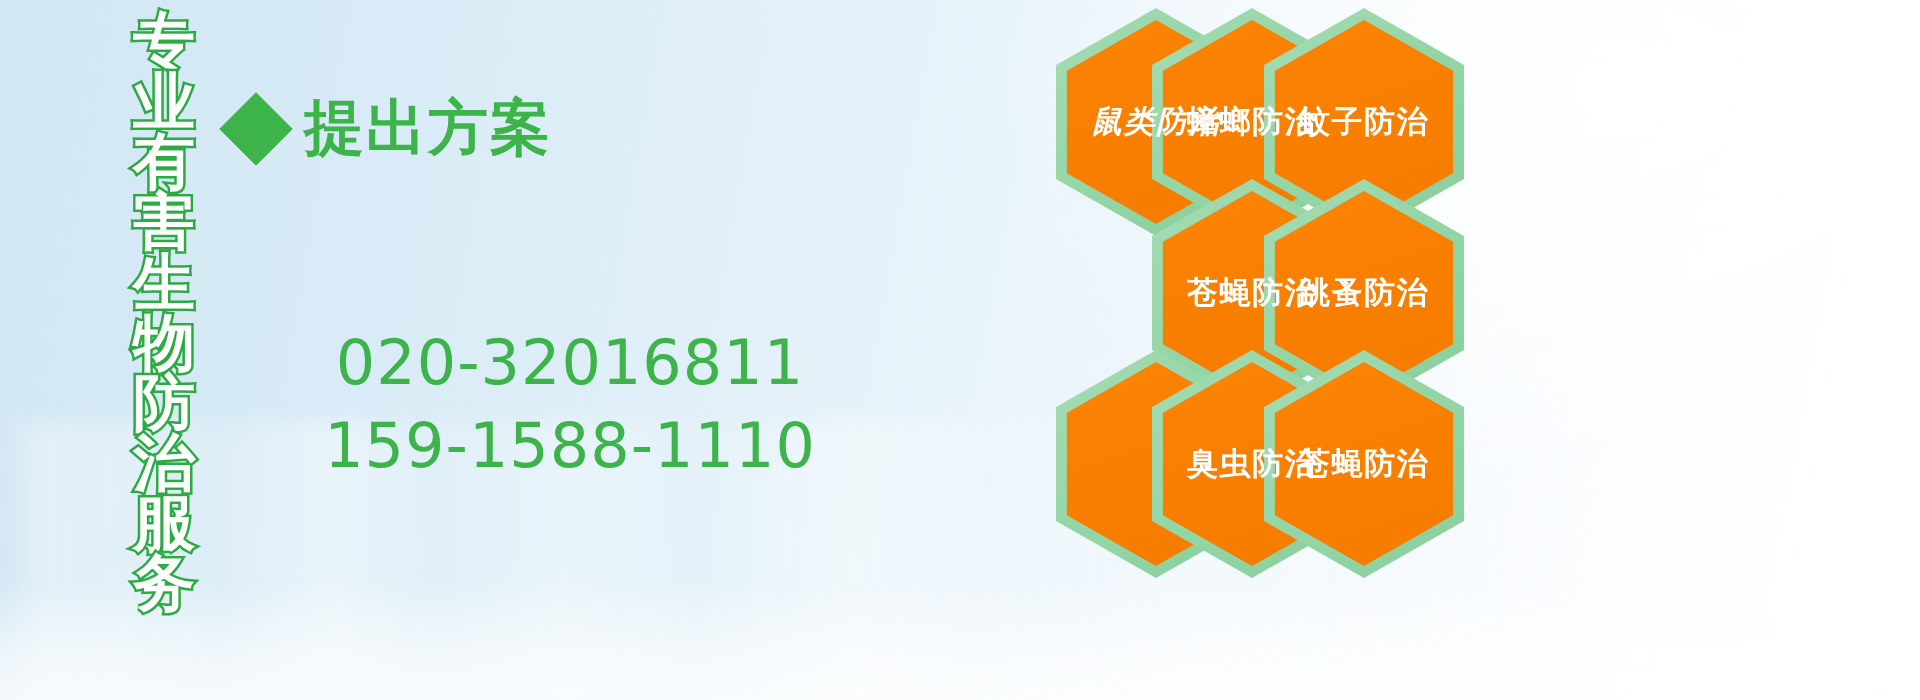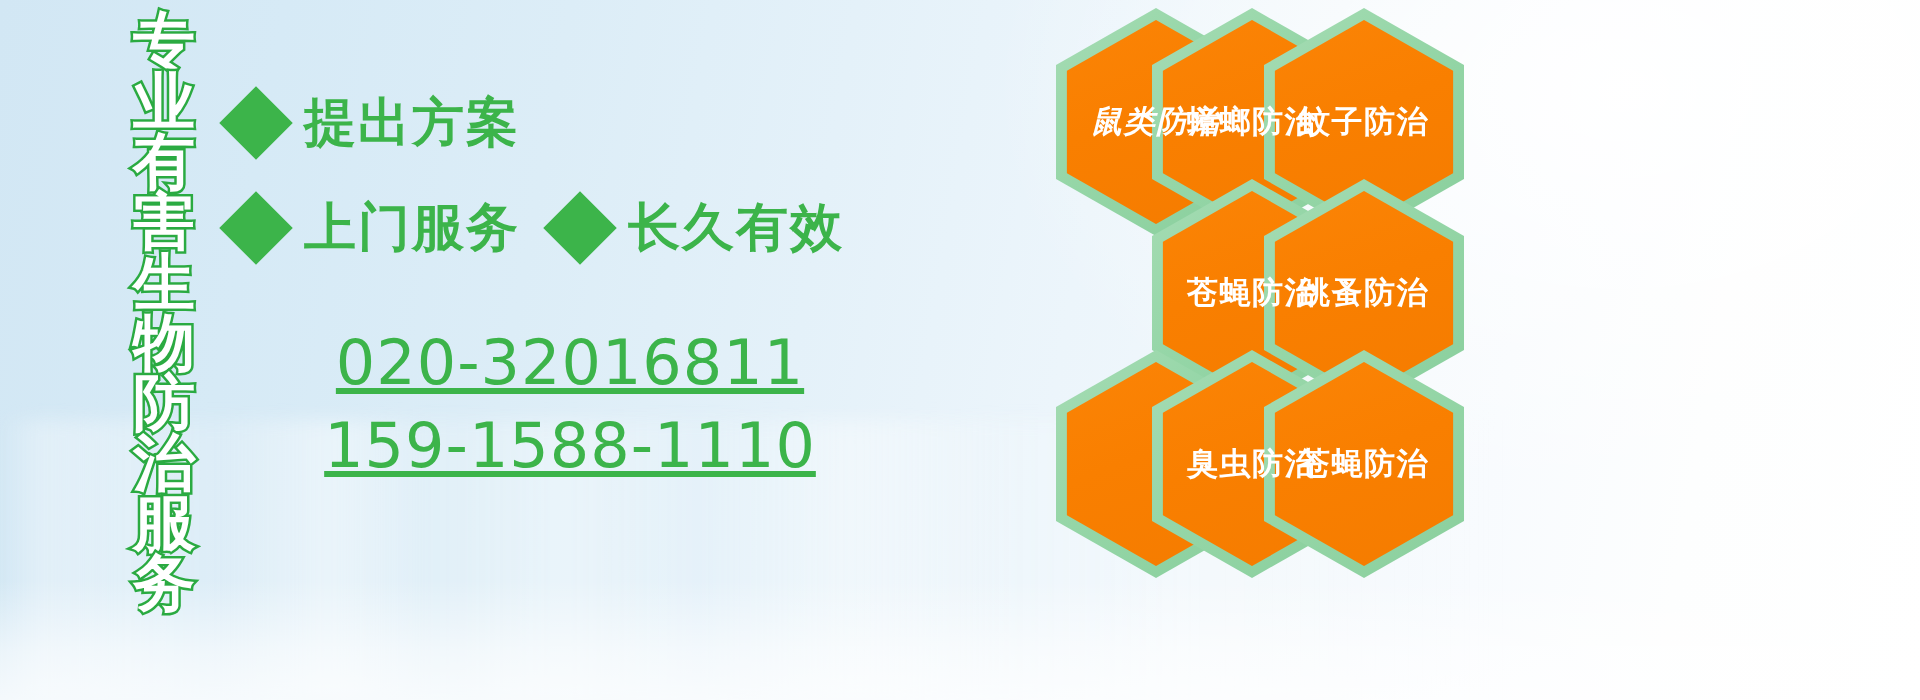--- a/index.html
+++ b/index.html
@@ -89,21 +89,21 @@
   #vertical-title .vchar { display: block; }
 
   
   .feature-row {
     position: absolute;
     display: flex;
     align-items: center;
     color: #3cb44a;
     font-family: "DejaVu Sans", "Liberation Sans", sans-serif;
     font-weight: bold;
-    font-size: 52px;
+    font-size: 60px;
     white-space: nowrap;
   }
   #feature-row-1 { left: 230px; top: 88px; }
   #feature-row-2 { left: 230px; top: 193px; }
 
   .feature-item { display: flex; align-items: center; }
   .diamond-icon {
     width: 52px; height: 52px;
     background: #3cb44a;
     transform: rotate(45deg);
@@ -130,21 +130,20 @@
     margin-left: 108px;
     line-height: 1.05;
   }
   .contact-phone {
     font-size: 62px;
     font-weight: normal;
     letter-spacing: 1px;
     margin-top: 12px;
     line-height: 1.15;
     font-family: "DejaVu Sans", "Liberation Sans", sans-serif;
-    text-decoration: underline;
   }
 
   
   #hex-grid {
     position: absolute;
     left: 1056px;
     top: 8px;
     width: 470px;
     height: 660px;
   }
@@ -213,31 +212,20 @@
   </div>
 
   <div class="feature-row" id="feature-row-1">
     <div class="feature-item">
       <span class="diamond-icon"></span>
       <span class="feature-label">提出方案</span>
     </div>
     <span class="feature-gap"></span>
   </div>
 
-  <div class="feature-row" id="feature-row-2">
-    <div class="feature-item">
-      <span class="diamond-icon"></span>
-      <span class="feature-label">上门服务</span>
-    </div>
-    <span class="feature-gap"></span>
-    <div class="feature-item">
-      <span class="diamond-icon"></span>
-      <span class="feature-label">长久有效</span>
-    </div>
-  </div>
 
   <div id="contact-block">
     <div class="contact-phone">020-32016811</div>
     <div class="contact-phone">159-1588-1110</div>
   </div>
 
   <div id="hex-grid">
 
     <div class="hex-cell hex-r0 hex-c0">
       <div class="hex-outer"></div>

